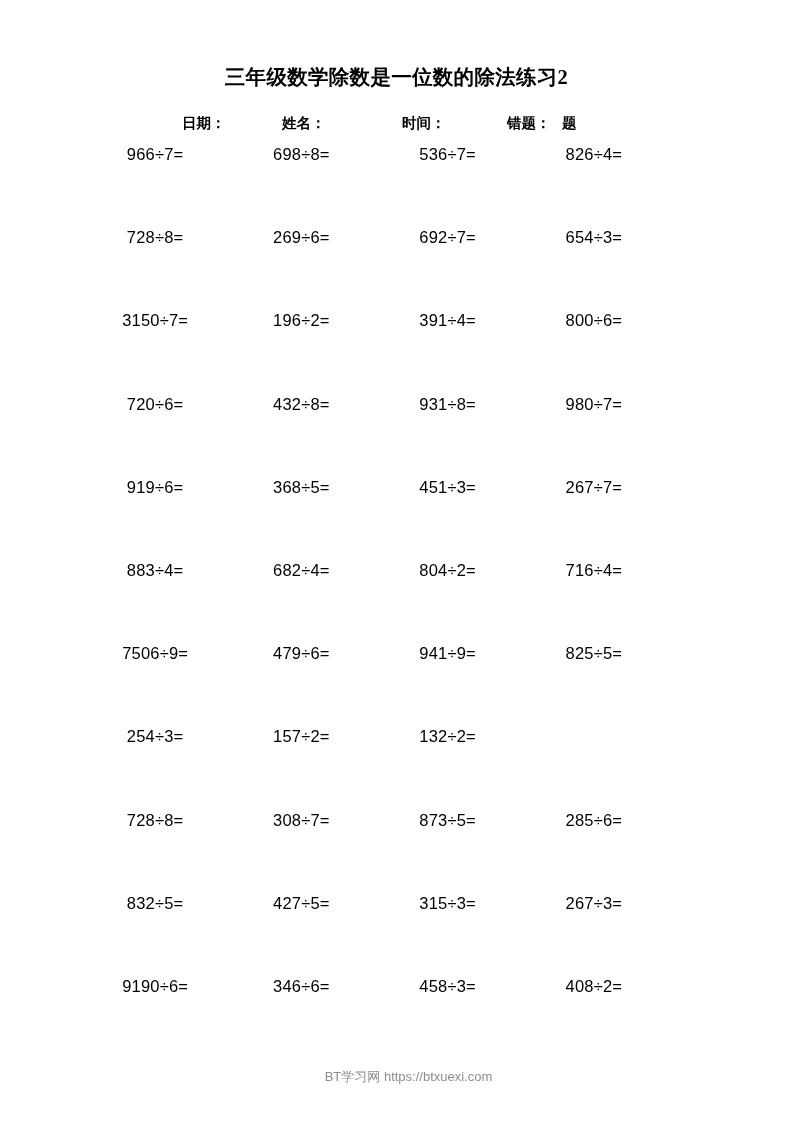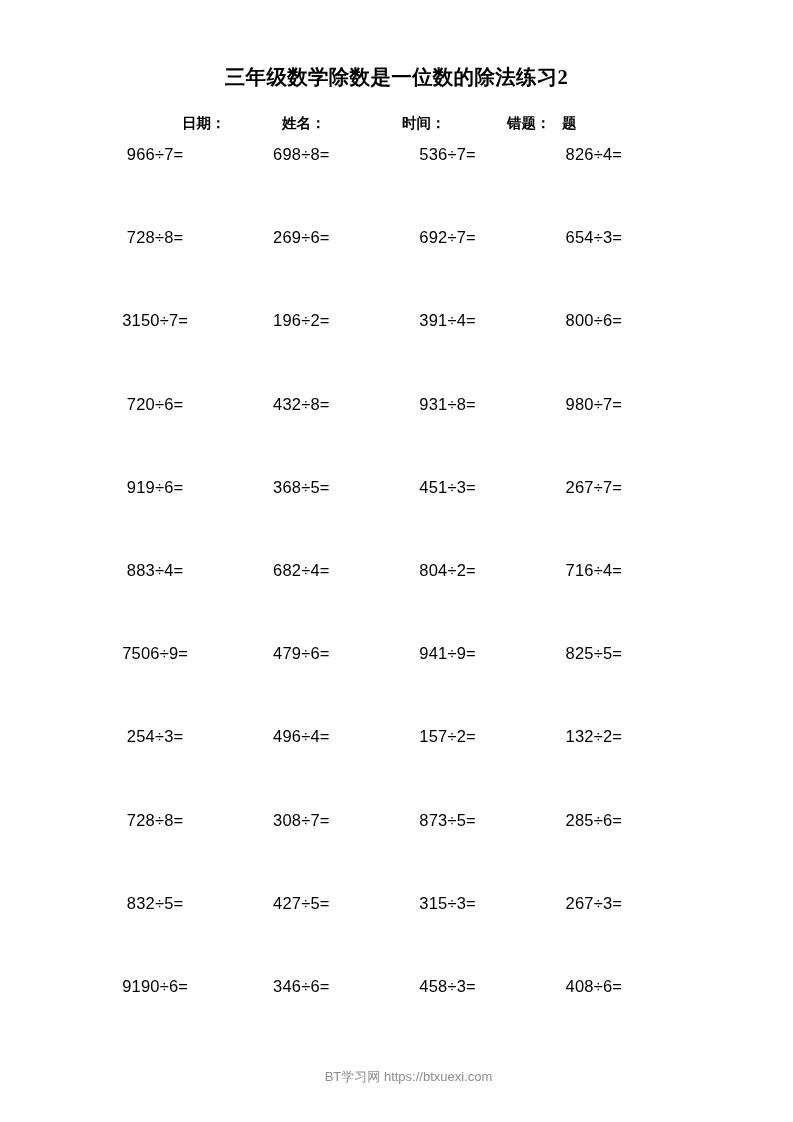--- a/index.html
+++ b/index.html
@@ -158,21 +158,20 @@
 
     <div class="grid-row">
       <div class="cell">7506÷9=</div>
       <div class="cell">479÷6=</div>
       <div class="cell">941÷9=</div>
       <div class="cell">825÷5=</div>
     </div>
 
     <div class="grid-row">
       <div class="cell">254÷3=</div>
-      <div class="cell">496÷4=</div>
       <div class="cell">157÷2=</div>
       <div class="cell">132÷2=</div>
     </div>
 
     <div class="grid-row">
       <div class="cell">728÷8=</div>
       <div class="cell">308÷7=</div>
       <div class="cell">873÷5=</div>
       <div class="cell">285÷6=</div>
     </div>
@@ -181,20 +180,20 @@
       <div class="cell">832÷5=</div>
       <div class="cell">427÷5=</div>
       <div class="cell">315÷3=</div>
       <div class="cell">267÷3=</div>
     </div>
 
     <div class="grid-row">
       <div class="cell">9190÷6=</div>
       <div class="cell">346÷6=</div>
       <div class="cell">458÷3=</div>
-      <div class="cell">408÷6=</div>
+      <div class="cell">408÷2=</div>
     </div>
 
   </div>
 
   <div class="footer">BT学习网 https://btxuexi.com</div>
 
 </div>
 
 </body></html>

